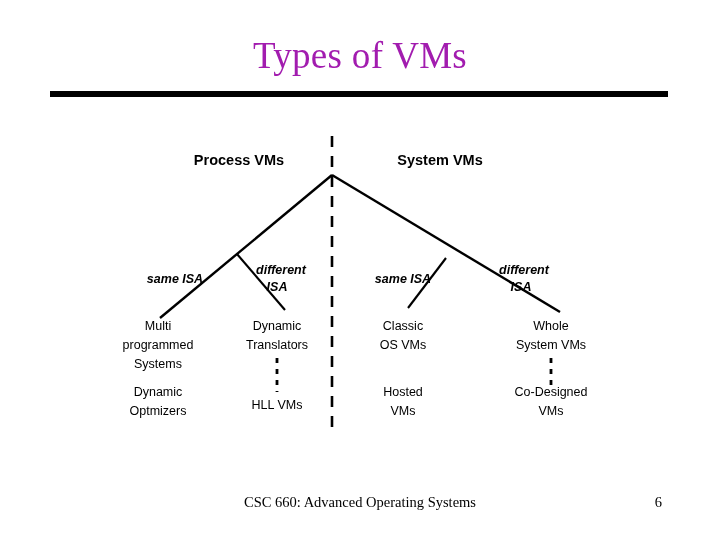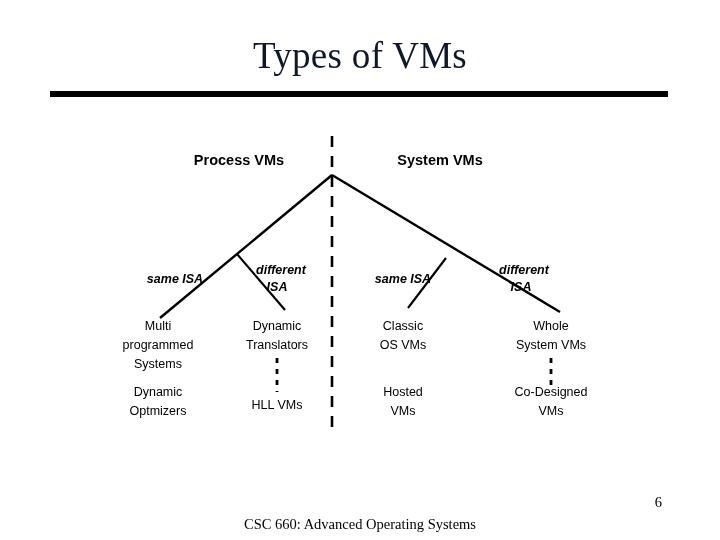--- a/index.html
+++ b/index.html
@@ -21,21 +21,21 @@
     position: absolute;
     left: 0;
     top: 34px;
     width: 720px;
     text-align: center;
     font-family: "Liberation Serif", serif;
     font-size: 37px;
     font-weight: normal;
     line-height: 44px;
     letter-spacing: 0.3px;
-    color: #0f172a;
+    color: #a21caf;
     white-space: nowrap;
   }
 
   
   .title-rule {
     position: absolute;
     left: 50px;
     top: 91px;
     width: 618px;
     height: 6px;
@@ -97,21 +97,21 @@
     stroke: #000000;
     stroke-width: 2.8;
     stroke-dasharray: 5 6;
     fill: none;
   }
 
   
   .footer-text {
     position: absolute;
     left: 0;
-    top: 516px;
+    top: 494px;
     width: 720px;
     text-align: center;
     font-family: "Liberation Serif", serif;
     font-size: 14.5px;
     color: #000000;
     white-space: nowrap;
   }
   .footer-page {
     position: absolute;
     right: 58px;

